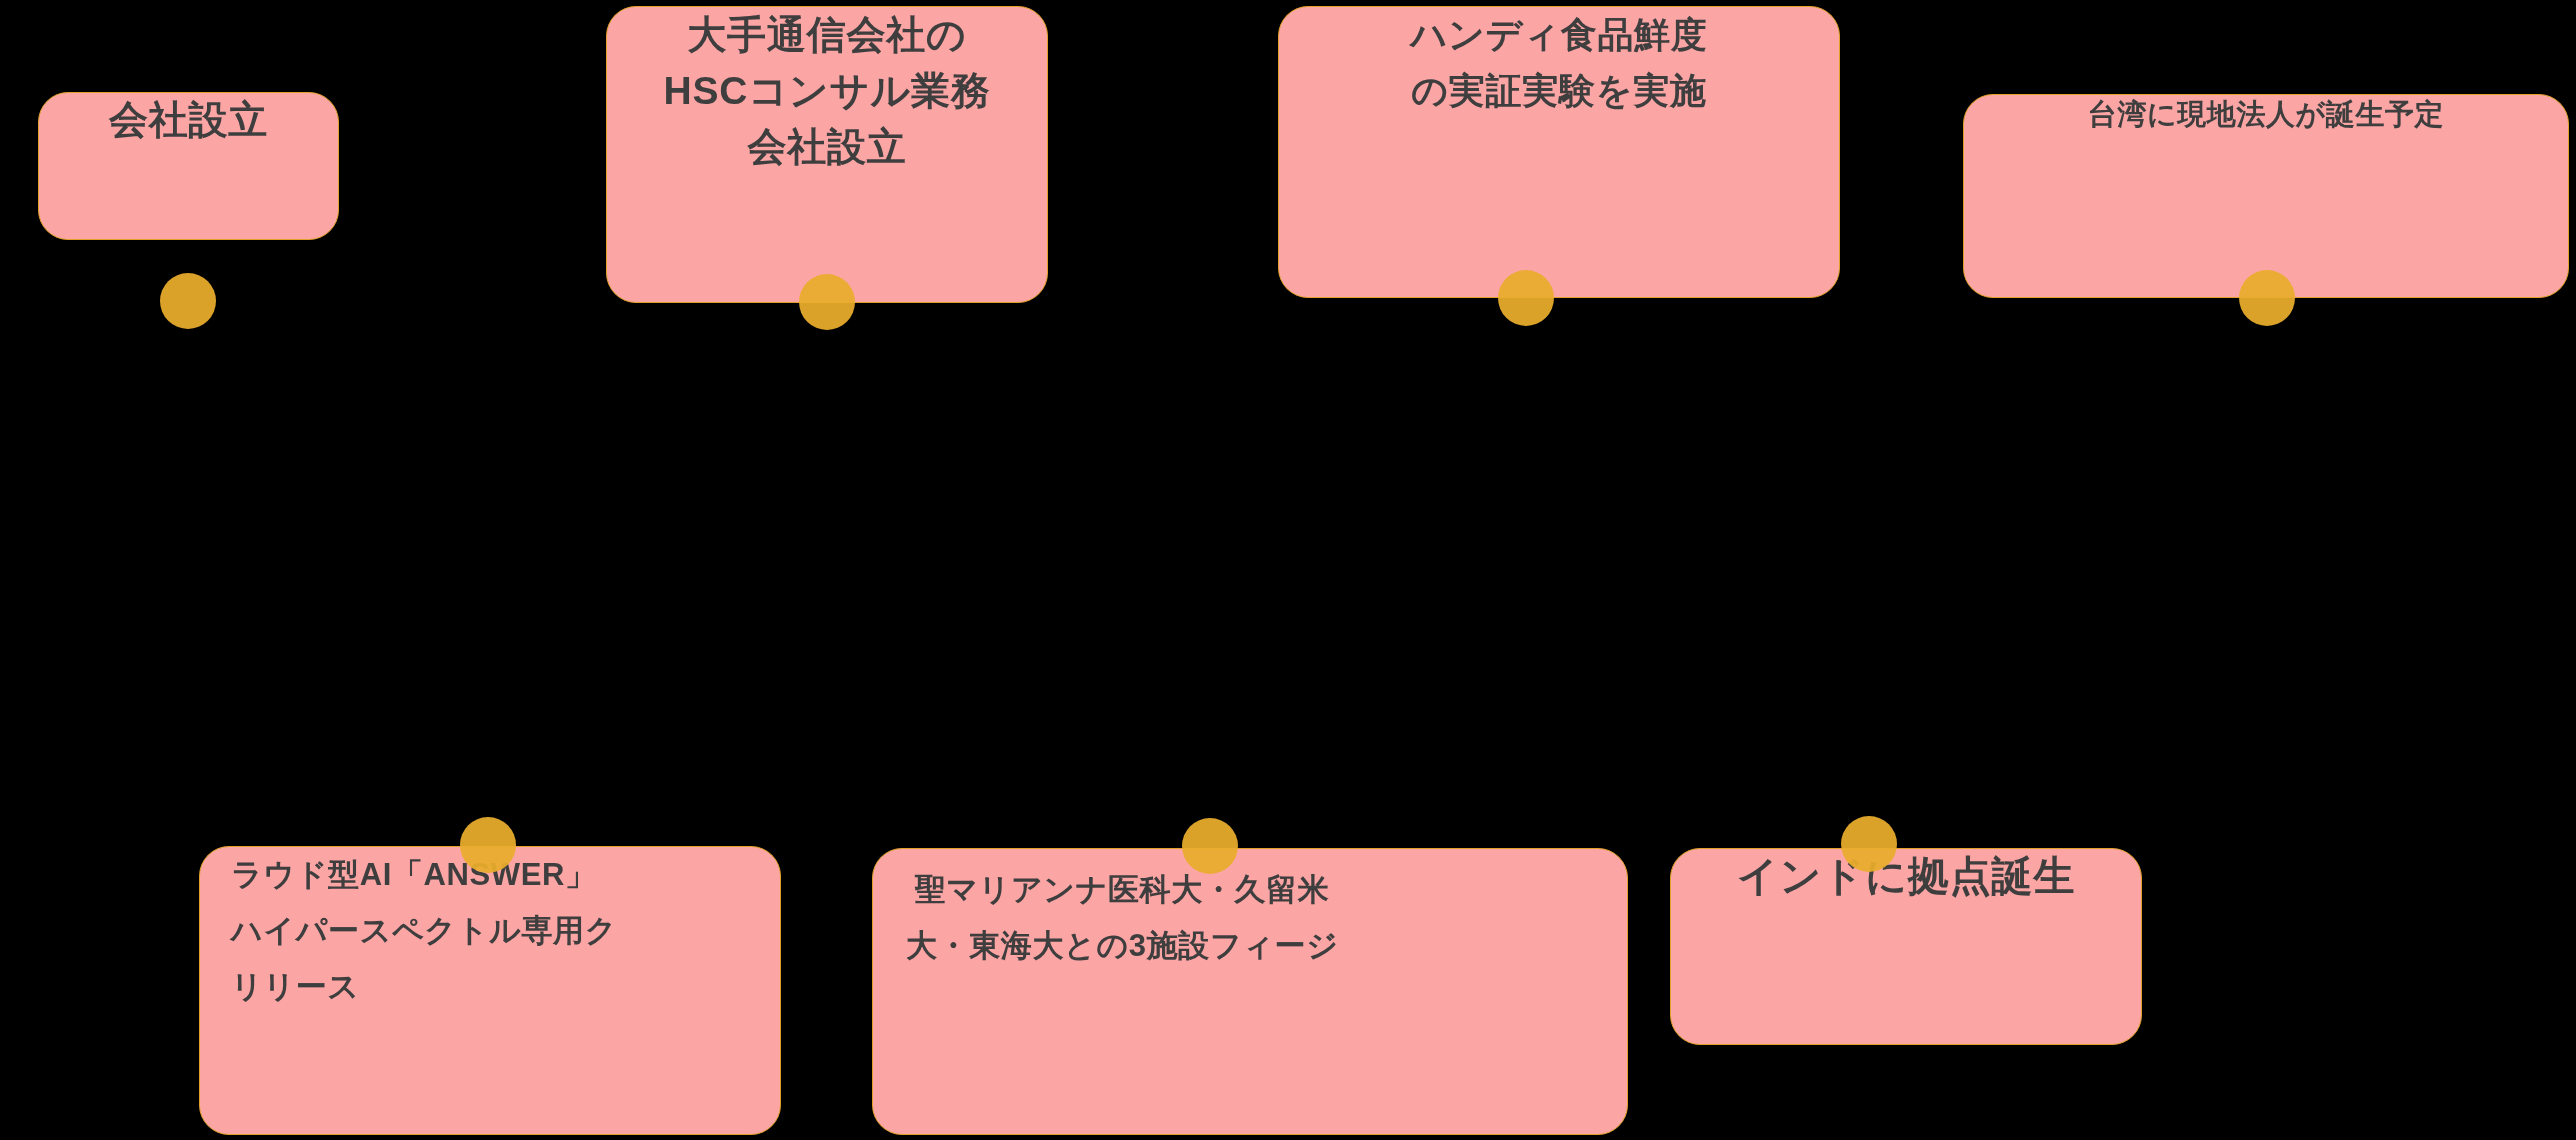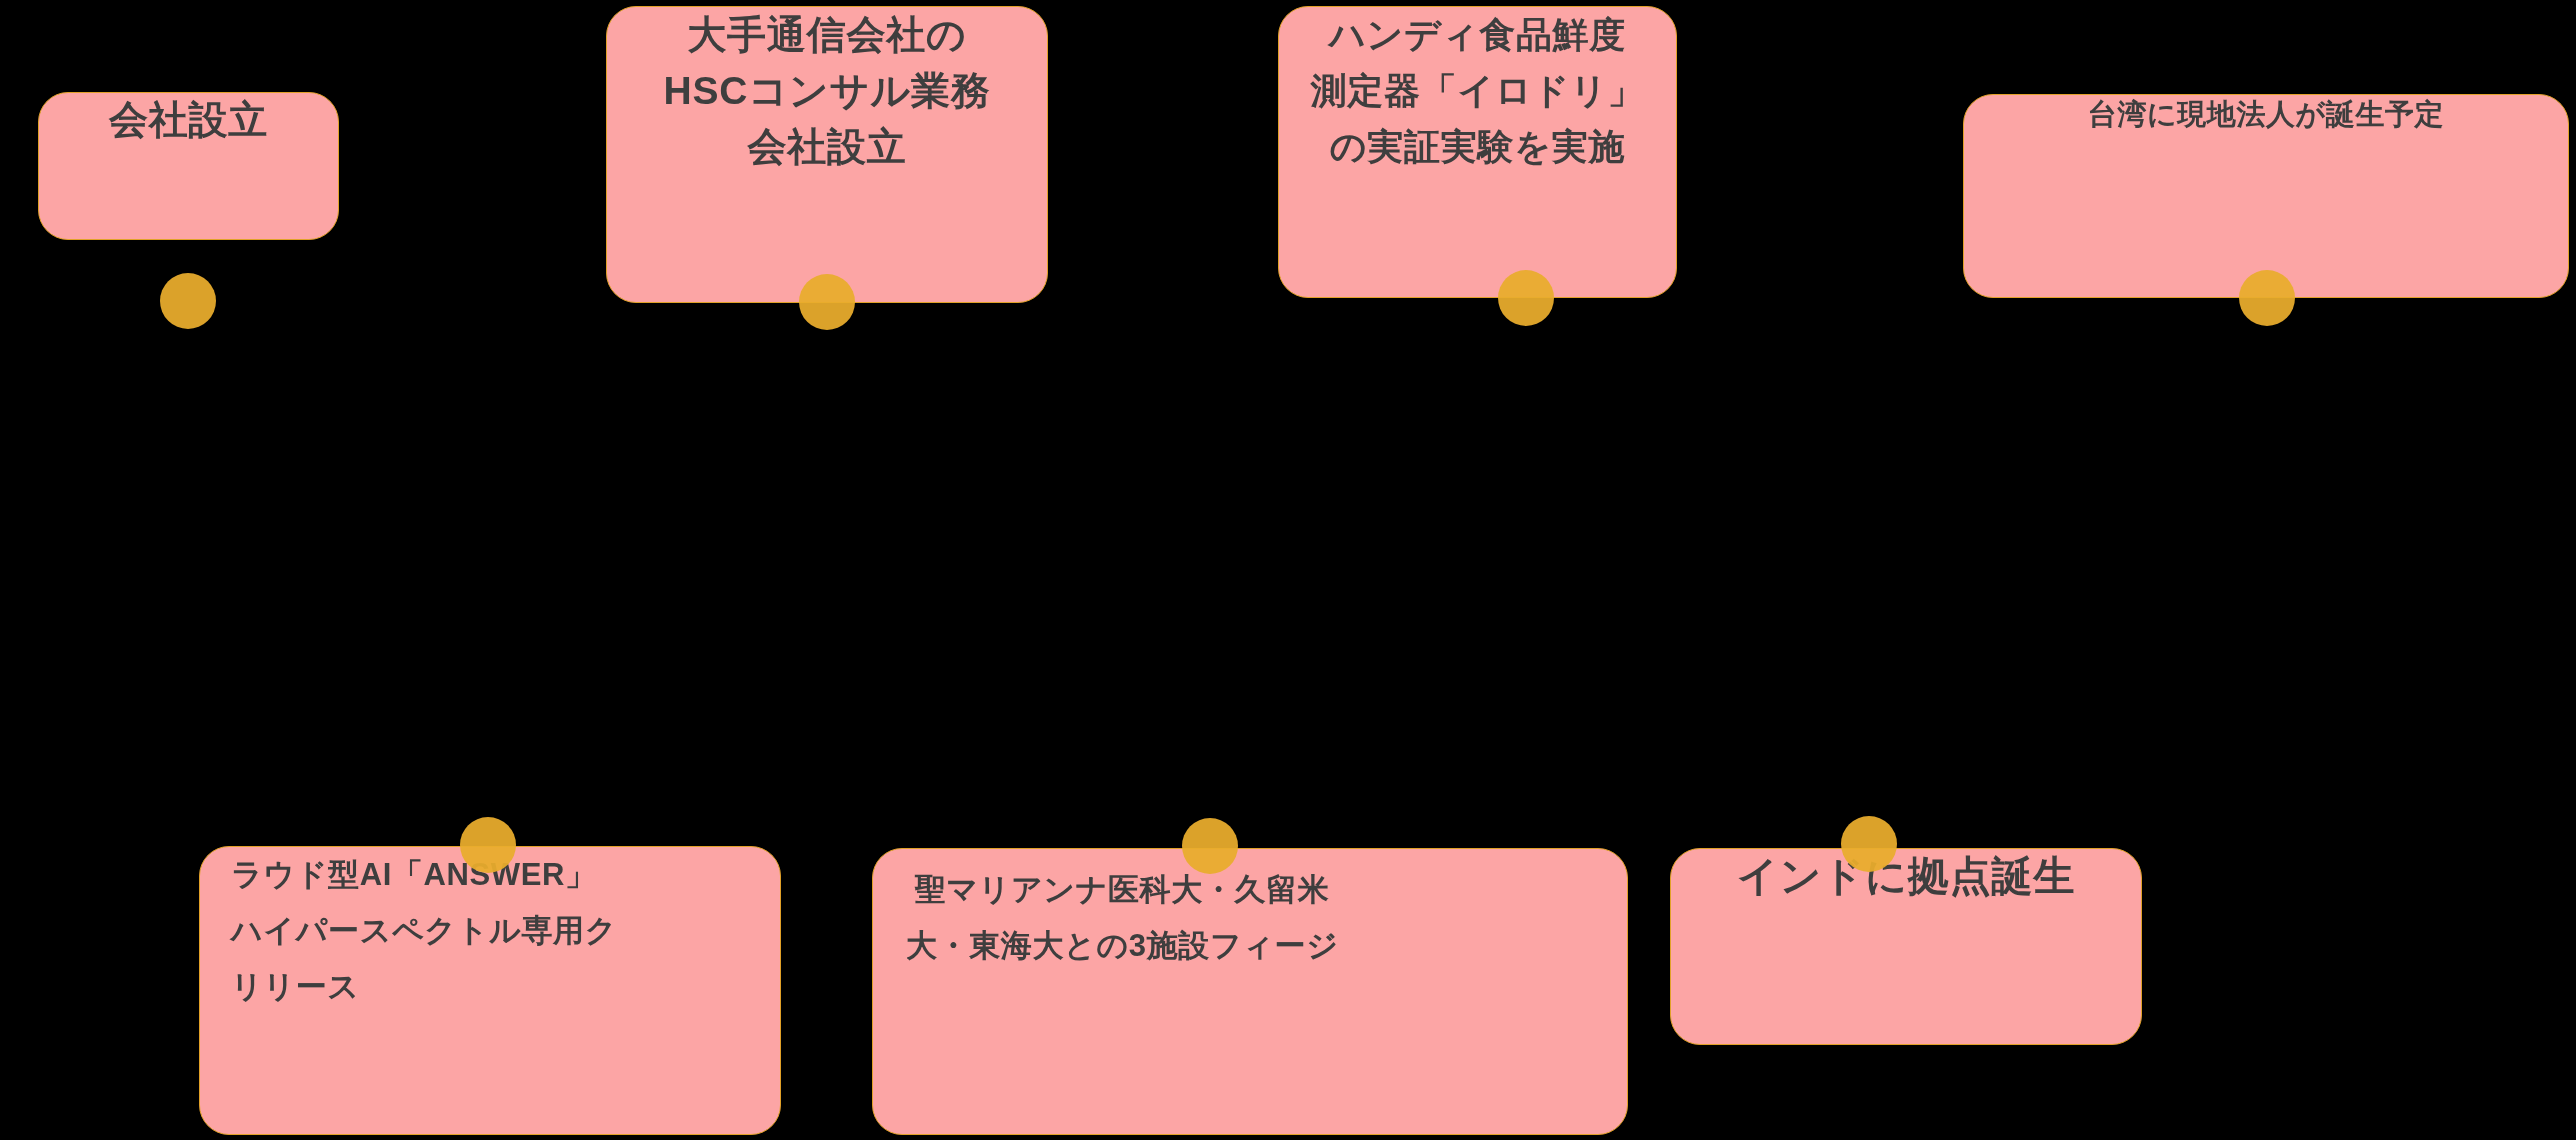--- a/index.html
+++ b/index.html
@@ -41,21 +41,21 @@
   }
 
   
   .card-1 { left: 38px;   top: 92px;  width: 301px; height: 148px; font-size: 39px; }
   .dot-1  { left: 160px;  top: 273px; }
 
   .card-2 { left: 606px;  top: 5.6px;   width: 442px; height: 297px; font-size: 39px; }
   .card-2 .line { line-height: 56px; }
   .dot-2  { left: 799px;  top: 274px; }
 
-  .card-3 { left: 1278px; top: 5.6px;   width: 399px; height: 292px; font-size: 36px; }
+  .card-3 { left: 1278px; top: 5.6px;   width: 562px; height: 292px; font-size: 36px; }
   .card-3 .line { line-height: 56px; }
   .dot-3  { left: 1498px; top: 270px; }
 
   .card-4 { left: 1963px; top: 94px; width: 606px; height: 204px; font-size: 29px; }
   .dot-4  { left: 2239px; top: 270px; }
 
   
   .card-5 { left: 199px;  top: 846px; width: 582px; height: 289px; font-size: 31px;
             justify-content: flex-start; text-align: left; }
   .card-5 .card-text { margin-left: 31px; width: 404px; }
@@ -88,21 +88,20 @@
       <div class="line">大手通信会社の</div>
       <div class="line">HSCコンサル業務</div>
       <div class="line">会社設立</div>
     </div>
   </div>
   <div class="dot dot-2"></div>
 
   <div class="card card-3">
     <div class="card-text">
       <div class="line">ハンディ食品鮮度</div>
-      <div class="line">測定器「イロドリ」</div>
       <div class="line">の実証実験を実施</div>
     </div>
   </div>
   <div class="dot dot-3"></div>
 
   <div class="card card-4">
     <div class="card-text">
       <div class="line">台湾に現地法人が誕生予定</div>
     </div>
   </div>

